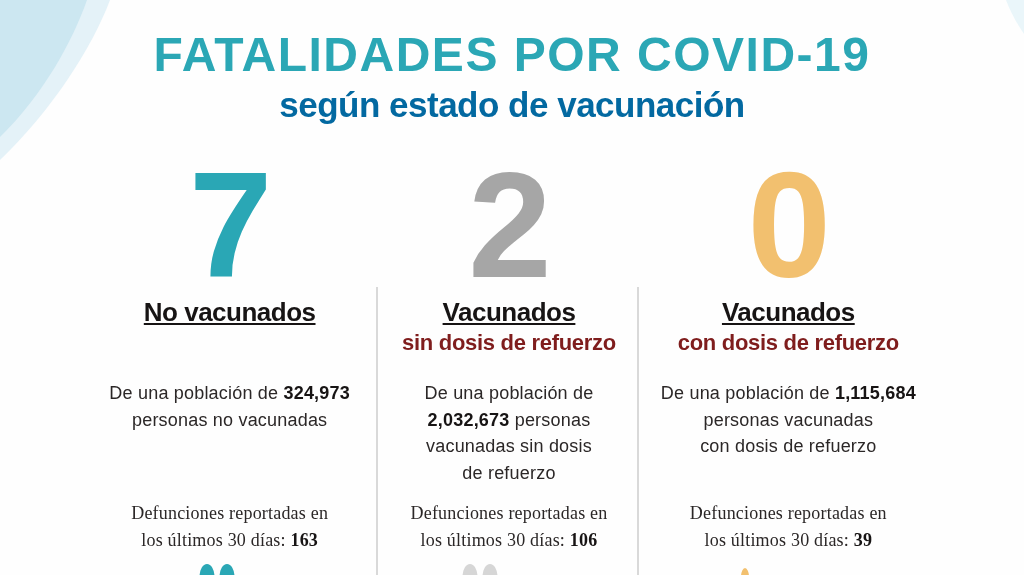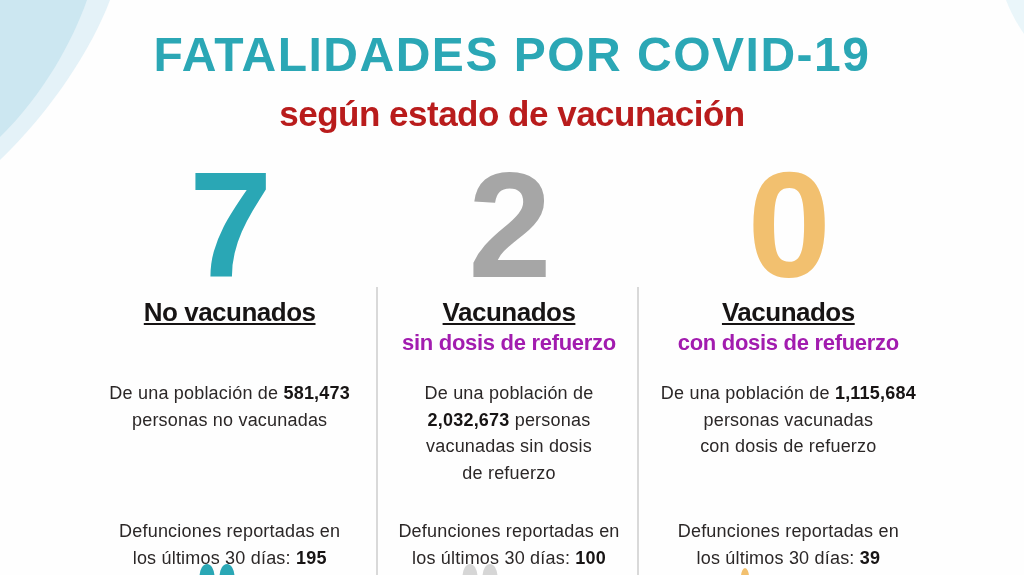--- a/index.html
+++ b/index.html
@@ -23,23 +23,23 @@
     font-size: 48px;
     font-weight: 700;
     letter-spacing: 1.5px;
     color: #2ba7b5;
     line-height: 50px;
   }
   .subtitle {
     font-size: 35px;
     font-weight: 600;
     letter-spacing: -0.5px;
-    color: #b91c1c;
+    color: #0369a1;
     line-height: 38px;
-    margin-top: 15px;
+    margin-top: 6px;
   }
   .divider {
     position: absolute;
     top: 287px;
     width: 2px;
     height: 288px;
     background: #d9d9d9;
   }
   .divider.d1 { left: 376px; }
   .divider.d2 { left: 637px; }
@@ -69,34 +69,34 @@
     line-height: 33px;
     letter-spacing: -0.5px;
     color: #171414;
     text-decoration: underline;
   }
   .subheading {
     font-size: 22px;
     font-weight: 700;
     line-height: 27px;
     letter-spacing: -0.3px;
-    color: #a21caf;
+    color: #7f1d1d;
   }
   .population, .deaths {
     position: absolute;
     left: 50%;
     transform: translateX(-50%);
     font-size: 18px;
     line-height: 26.5px;
     letter-spacing: 0.2px;
     white-space: pre-line;
     color: #2b2727;
   }
   .population { top: 220px; width: 320px; }
-  .deaths { top: 358px; width: 320px; }
+  .deaths { top: 340px; width: 320px; font-family: Liberation Serif, serif; }
   .bold-val { font-weight: 700; color: #171414; }
   .clipped-hints {
     position: absolute;
     top: 404px;
     left: 50%;
     display: flex;
     gap: 5px;
   }
   .bump {
     width: 15px;
@@ -127,40 +127,40 @@
   </div>
 
   <div class="divider d1"></div>
   <div class="divider d2"></div>
 
   <div class="columns">
 
     <div class="col col-1">
       <div class="big-number">7</div>
       <div class="heading">No vacunados</div>
-      <div class="population"><span>De una población de </span><span class="bold-val">581,473</span><span>
+      <div class="population"><span>De una población de </span><span class="bold-val">324,973</span><span>
 personas no vacunadas</span></div>
       <div class="deaths"><span>Defunciones reportadas en
-los últimos 30 días: </span><span class="bold-val">195</span></div>
+los últimos 30 días: </span><span class="bold-val">163</span></div>
       <div class="clipped-hints">
           <span class="bump"></span>
           <span class="bump"></span>
         </div>
     </div>
 
     <div class="col col-2">
       <div class="big-number">2</div>
       <div class="heading">Vacunados</div>
       <div class="subheading">sin dosis de refuerzo</div>
       <div class="population"><span>De una población de
 </span><span class="bold-val">2,032,673</span><span>  personas
 vacunadas sin dosis
 de refuerzo</span></div>
       <div class="deaths"><span>Defunciones reportadas en
-los últimos 30 días: </span><span class="bold-val">100</span></div>
+los últimos 30 días: </span><span class="bold-val">106</span></div>
       <div class="clipped-hints">
           <span class="bump"></span>
           <span class="bump"></span>
         </div>
     </div>
 
     <div class="col col-3">
       <div class="big-number">0</div>
       <div class="heading">Vacunados</div>
       <div class="subheading">con dosis de refuerzo</div>

